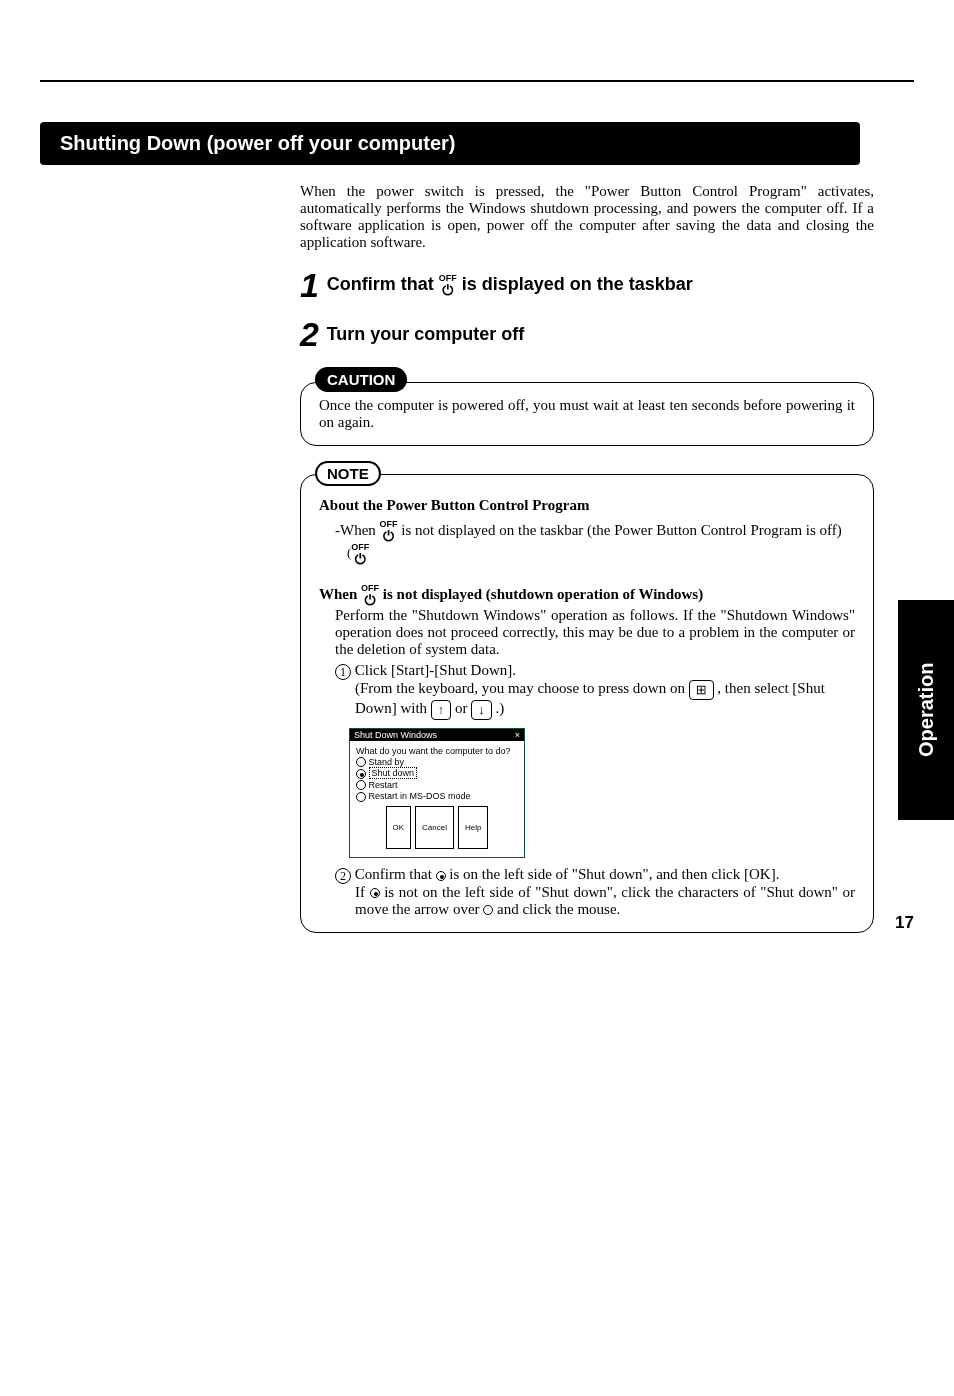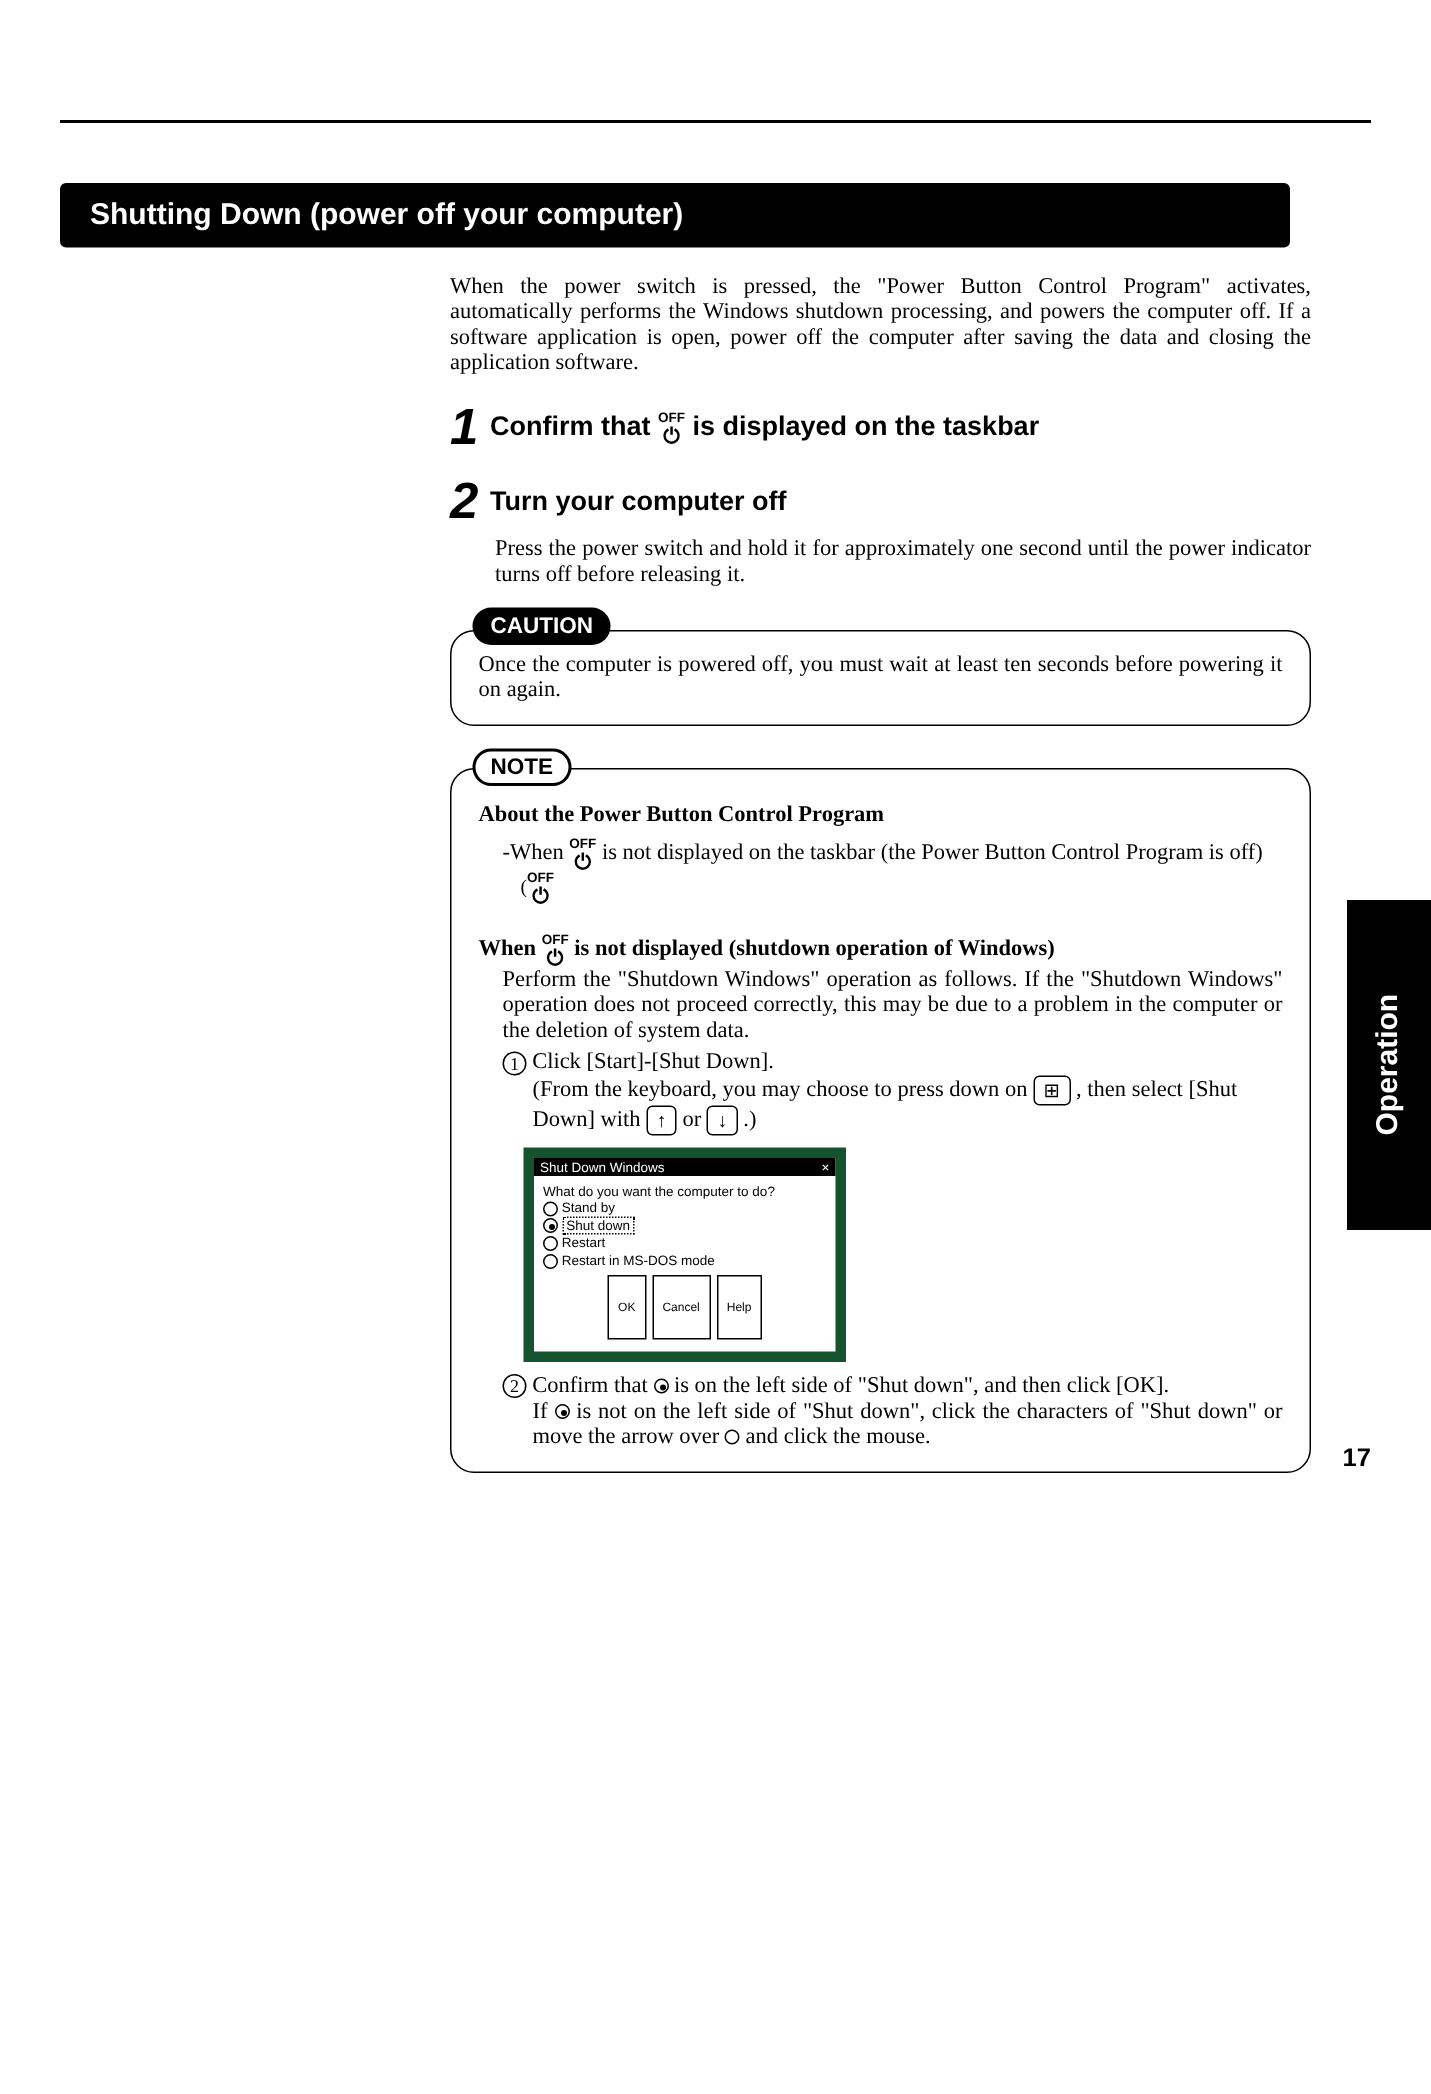--- a/index.html
+++ b/index.html
@@ -163,22 +163,22 @@
   }
   .page-num {
     position: absolute;
     right: 40px;
     bottom: 20px;
     font-family: Arial, Helvetica, sans-serif;
     font-weight: bold;
     font-size: 17px;
   }
   .dialog-mock {
-    border: 7px solid #14532d;
-    width: 215px;
+    border: 1px solid #14532d;
+    width: 176px;
     margin: 8px 0 8px 30px;
     font-family: Arial, Helvetica, sans-serif;
     font-size: 9px;
   }
   .dialog-title {
     background: #000;
     color: #fff;
     padding: 1px 4px;
     font-size: 9px;
     display: flex;
@@ -223,21 +223,20 @@
         <span class="circle">⏻</span>
       </span>
       <span> is displayed on the taskbar</span>
     </span>
   </div>
 
   <div style="margin-top:10px;">
     <span class="bignum">2</span>
     <span class="step-title">Turn your computer off</span>
     <div class="step-body">
-      <p class="just" style="margin:4px 0 12px 0;">Press the power switch and hold it for approximately one second until the power indicator turns off before releasing it.</p>
     </div>
   </div>
 
   <div class="caution-box">
     <div class="caution-label">CAUTION</div>
     <div class="just">Once the computer is powered off, you must wait at least ten seconds before powering it on again.</div>
   </div>
 
   <div class="note-box">
     <div class="note-label">NOTE</div>

